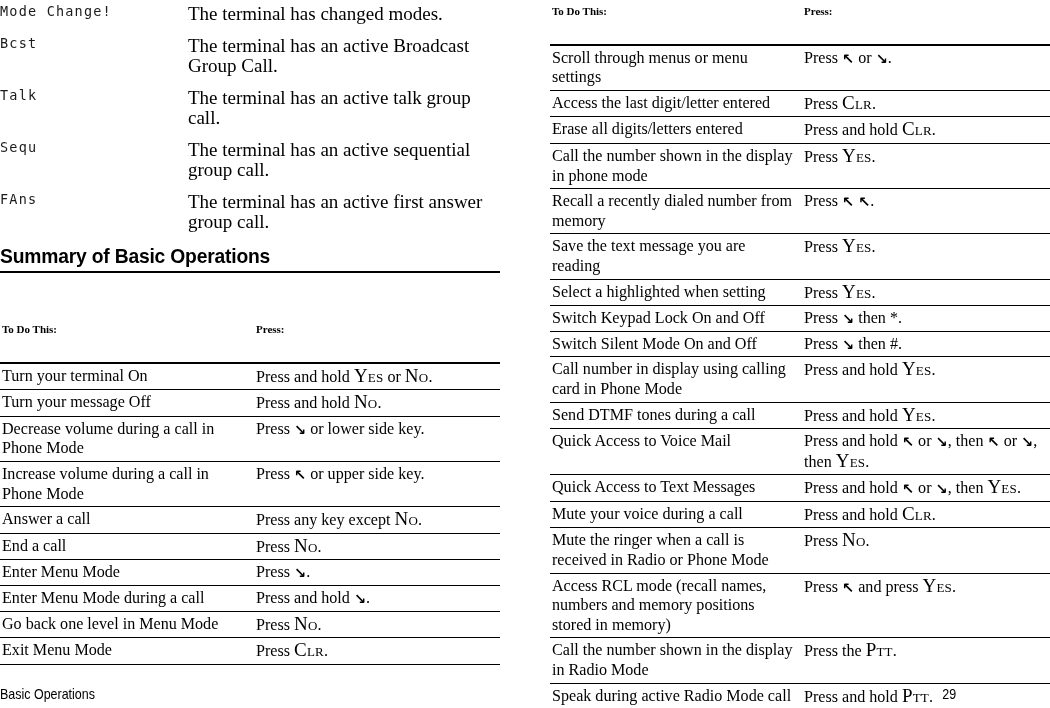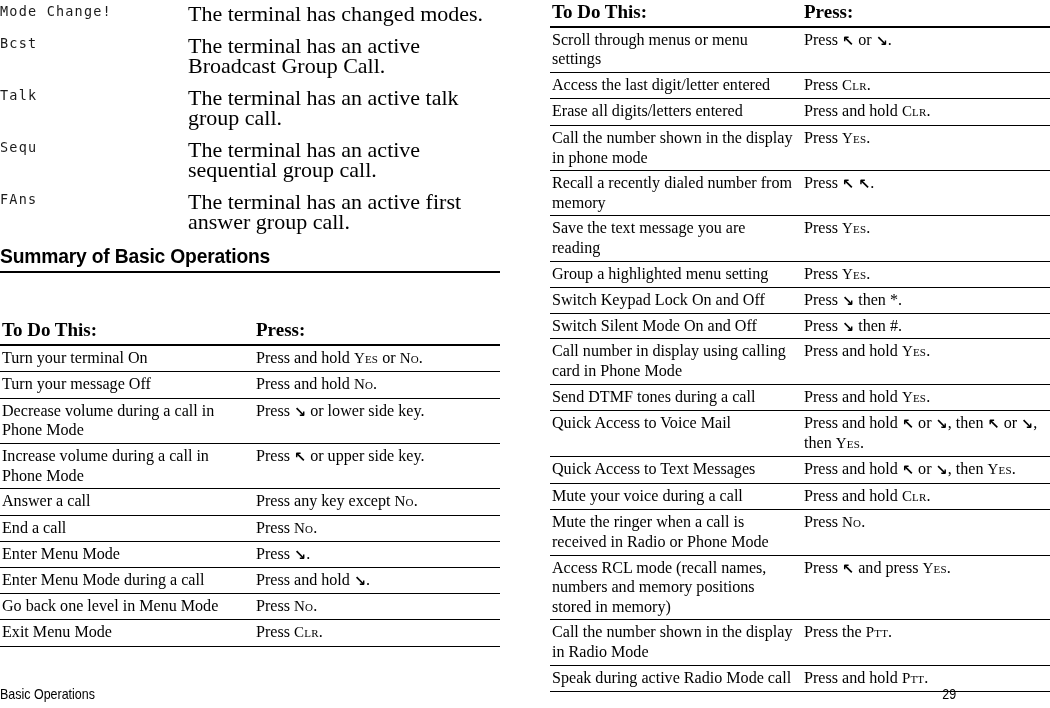--- a/index.html
+++ b/index.html
@@ -53,21 +53,21 @@
     font-family: "DejaVu Sans Mono", "Liberation Mono", monospace;
     font-size: 13.5px;
     letter-spacing: 1.2px;
     line-height: 15px;
     color: #1b1b1b;
     padding-top: 2px;
     white-space: pre;
   }
   td.legend-desc {
     font-family: "Liberation Serif", "DejaVu Serif", serif;
-    font-size: 22px;
+    font-size: 19px;
     line-height: 20.5px;
     width: 312px;
   }
 
   
   .section-heading {
     position: absolute;
     left: 0px;
     top: 244px;
     width: 500px;
@@ -101,43 +101,43 @@
   table.ops th,
   table.ops td {
     text-align: left;
     vertical-align: top;
     padding: 2px 6px 3px 2px;
     font-size: 16.1px;
     line-height: 19.6px;
   }
   table.ops th {
     font-weight: bold;
-    padding-bottom: 4px;
-    font-size: 19px;
+    padding-bottom: 22px;
+    font-size: 11px;
   }
   table.ops thead tr {
     border-bottom: 2px solid #000;
   }
   table.ops tbody tr {
     border-bottom: 1px solid #000;
   }
   table.ops tbody tr:last-child {
     border-bottom: 1px solid #000;
   }
 
   
   table.ops.left  col.c-do    { width: 254px; }
   table.ops.left  col.c-press { width: 246px; }
   table.ops.right col.c-do    { width: 252px; }
   table.ops.right col.c-press { width: 248px; }
 
   
   .kc {
     font-variant: small-caps;
-    font-size: 15px;
+    font-size: 19px;
     letter-spacing: 0.2px;
   }
 
   
   .arrow {
     font-family: "DejaVu Sans", "Liberation Sans", sans-serif;
     font-size: 14.5px;
     font-weight: bold;
     line-height: 1;
     display: inline-block;
@@ -313,21 +313,21 @@
             </tr>
             <tr>
               <td>Recall a recently dialed number from memory</td>
               <td>Press <span class="arrow">↖</span> <span class="arrow">↖</span>.</td>
             </tr>
             <tr>
               <td>Save the text message you are reading</td>
               <td>Press <span class="kc">Yes</span>.</td>
             </tr>
             <tr>
-              <td>Group a highlighted menu setting</td>
+              <td>Select a highlighted when setting</td>
               <td>Press <span class="kc">Yes</span>.</td>
             </tr>
             <tr>
               <td>Switch Keypad Lock On and Off</td>
               <td>Press <span class="arrow">↘</span> then *.</td>
             </tr>
             <tr>
               <td>Switch Silent Mode On and Off</td>
               <td>Press <span class="arrow">↘</span> then #.</td>
             </tr>

